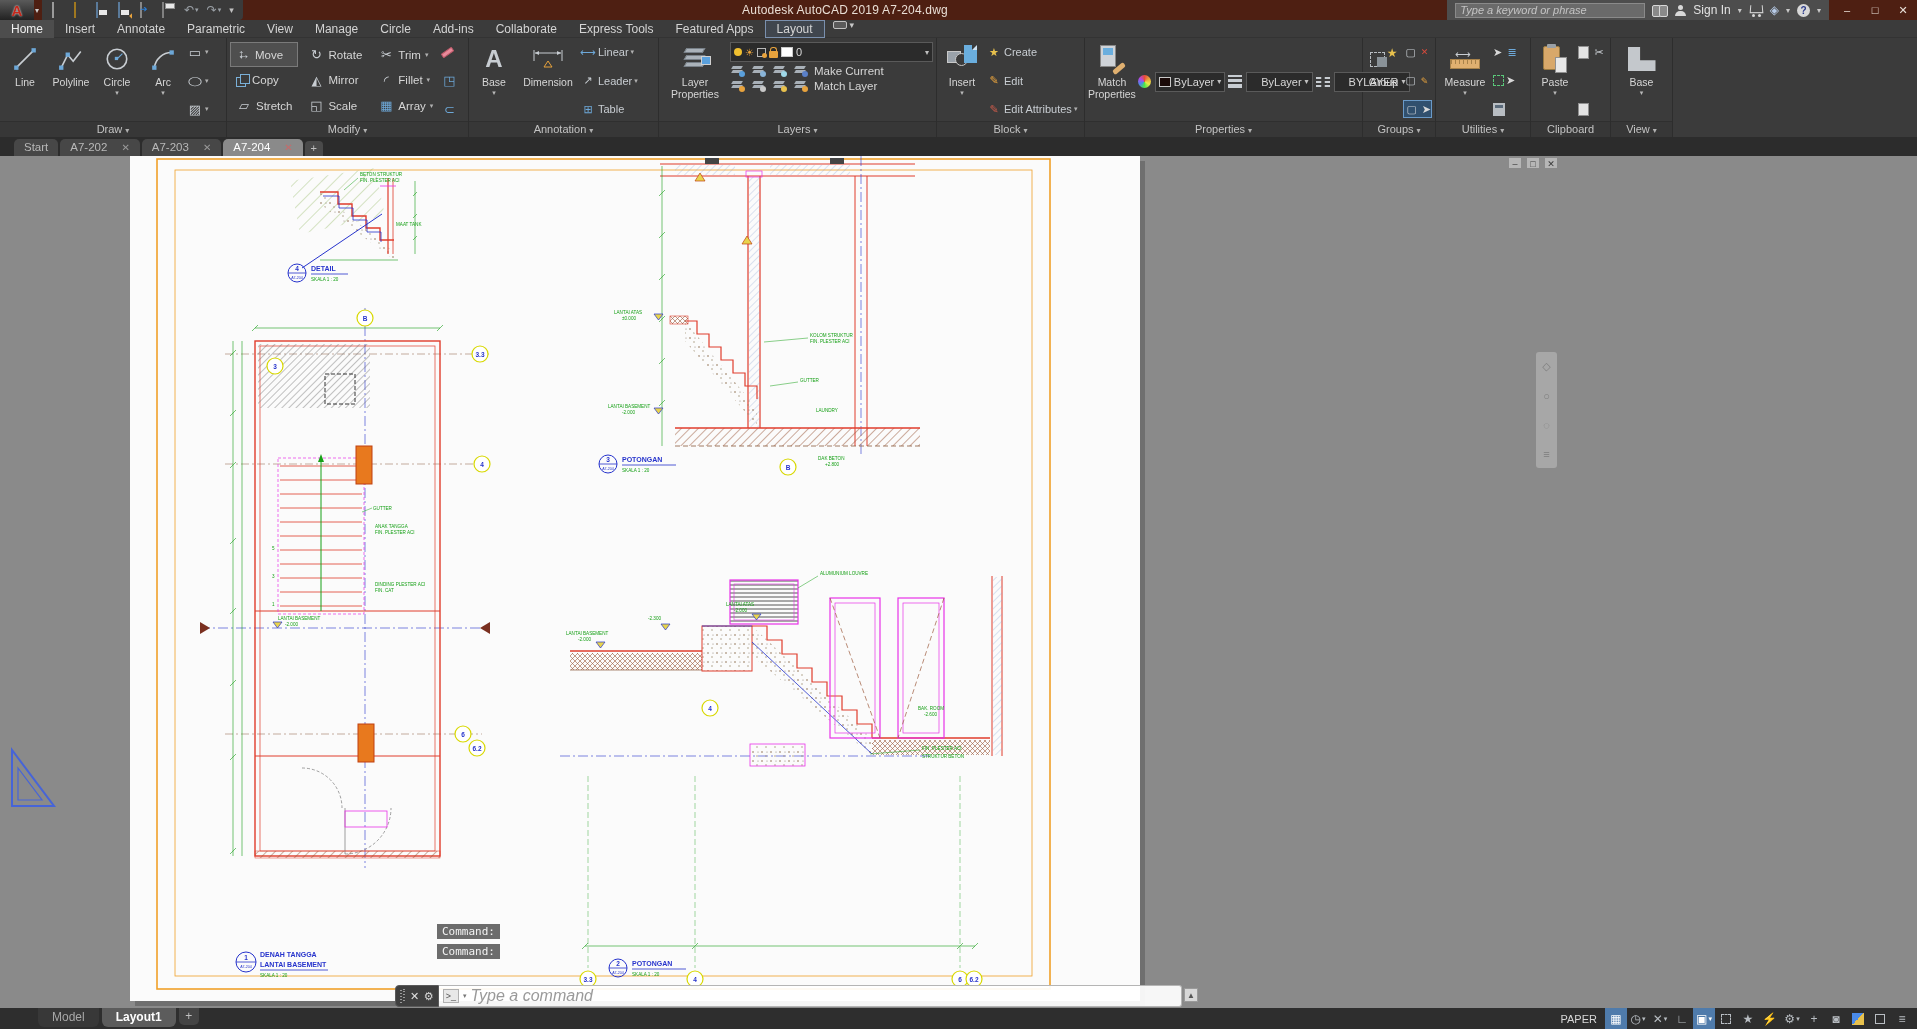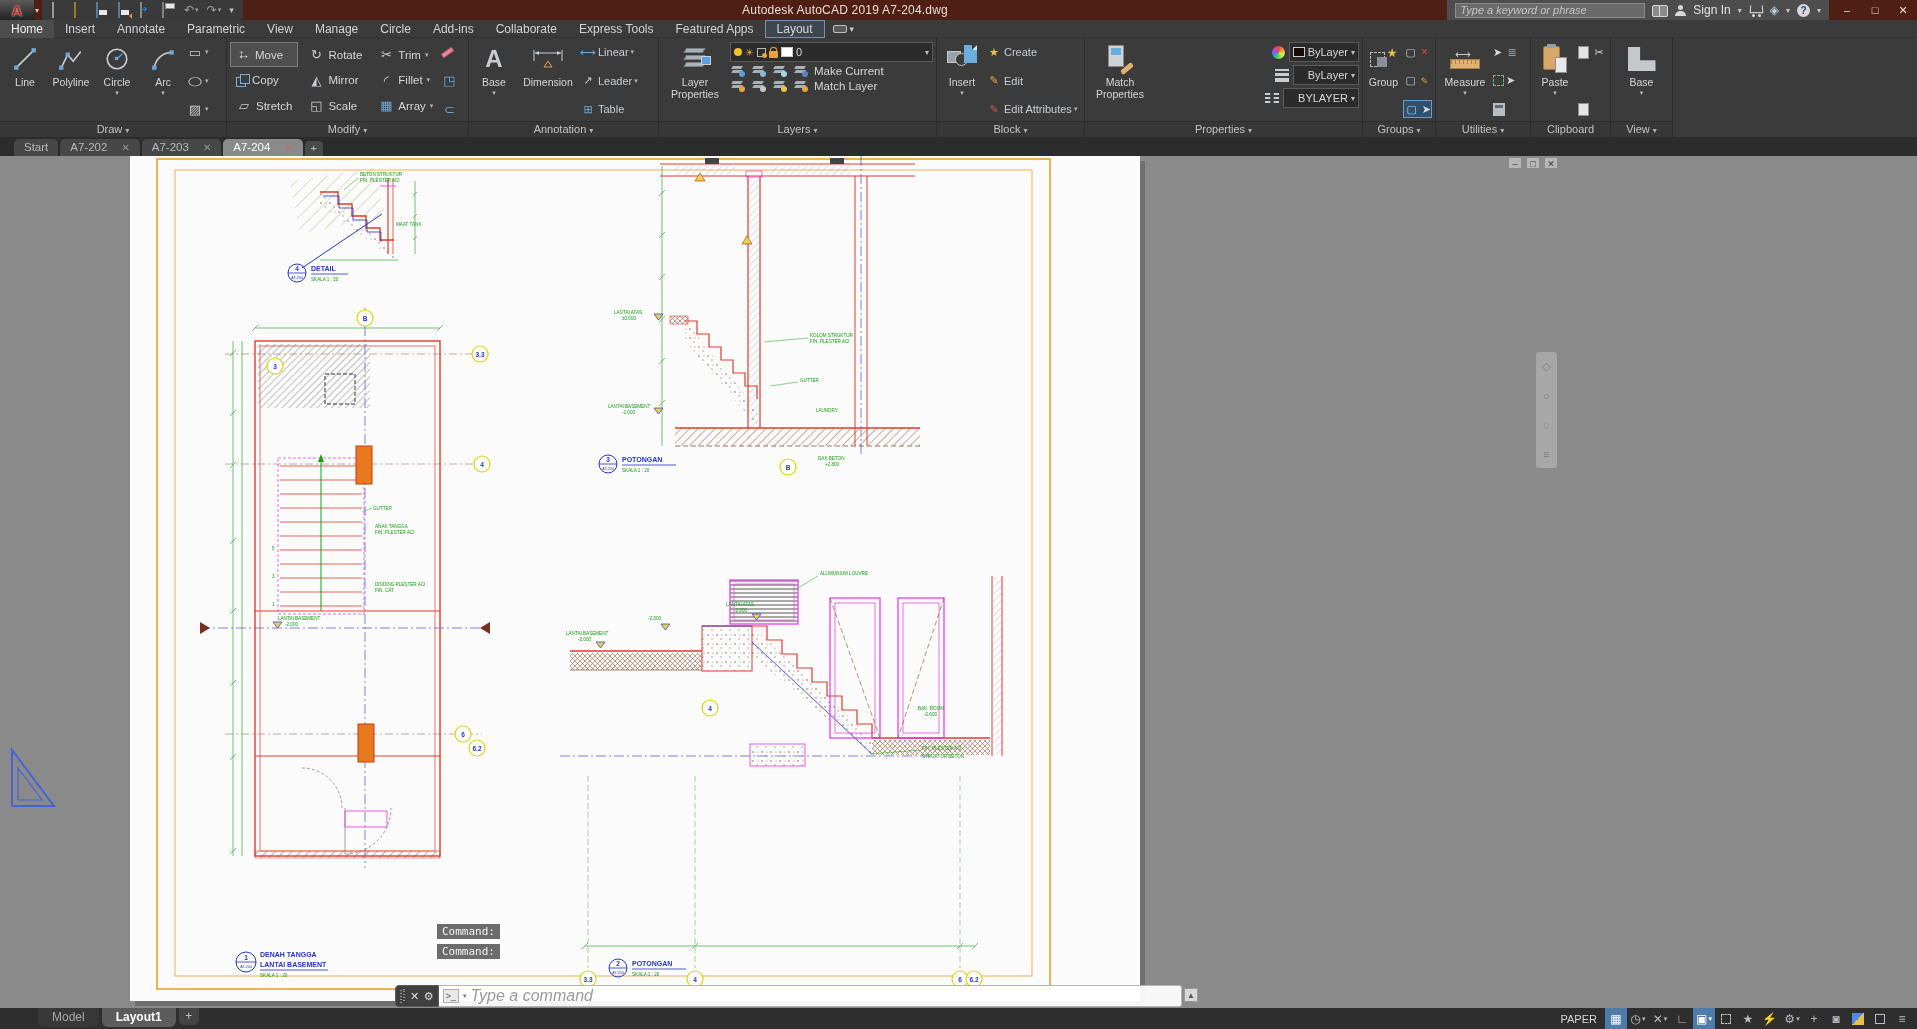--- a/index.html
+++ b/index.html
@@ -50,21 +50,21 @@
   .cart:after { content:""; position:absolute; left:3px; bottom:-1px; width:3px; height:3px; border-radius:50%;
     background:#d8d8d8; box-shadow:6px 0 0 #d8d8d8; }
   .exchange { color:#b8cce8; font-size:12px; }
   .help-circ { width:13px; height:13px; border-radius:50%; background:#d8d8d8; color:#2a3a8a;
     font-size:10px; font-weight:bold; text-align:center; line-height:13px; }
   .win-btns { display:flex; align-items:center; gap:0; margin-left:4px; }
   .win-btn { width:28px; height:20px; color:#e8e0d8; font-size:11px; text-align:center; line-height:20px; }
 
   
   .ribbon-tabs { position:absolute; left:0; top:20px; width:100%; height:18px; background:#3b3b3b;
-    display:flex; align-items:center; color:#d4d4d4; font-size:12px; border-bottom:1px solid #333; }
+    display:flex; align-items:flex-start; color:#d4d4d4; font-size:12px; border-bottom:1px solid #333; }
   .rtab { padding:0 11px; line-height:18px; cursor:default; }
   .rtab.active { background:#4d4d4d; color:#f0f0f0; }
   .rtab.context { border:1px solid #7a90ae; background:#40464e; line-height:16px; }
   .ribbon-toggle { display:flex; align-items:center; gap:3px; color:#c8c8c8; margin-left:8px; font-size:9px; }
   .ribbon-toggle .box { width:14px; height:8px; border:1px solid #c0c0c0; border-radius:2px; background:#5a5a5a; }
 
   
   .ribbon { position:absolute; left:0; top:38px; width:100%; height:99px; background:#3b3b3b; display:flex; }
   .panel { height:99px; border-right:1px solid #2d2d2d; display:flex; flex-direction:column; }
   .pbody { flex:1; display:flex; padding:2px 3px 0 3px; gap:2px; }
@@ -563,21 +563,21 @@
         <div class="bigbtn" style="width:64px">
           <span class="bico">
               <span class="mp-ico">
                 <span class="pad"></span>
                 <span class="scr"></span>
                 <span class="brush"></span>
               </span>
             </span>
           <span>Match Properties</span>
         </div>
-        <div style="flex:1;display:flex;flex-direction:column;gap:3px;padding-top:2px;align-items:flex-end;">
+        <div style="flex:1;display:flex;flex-direction:row;gap:3px;padding-top:2px;">
           <div style="display:flex;align-items:center;gap:4px;">
             <span class="wheel"></span>
             <div class="combo" style="flex:1">
               <span class="swatch" style="background:#1a0a08"></span>
               <span>ByLayer</span>
               <span class="dd">▾</span>
             </div>
           </div>
           <div style="display:flex;align-items:center;gap:4px;">
             <span class="lwbars">

